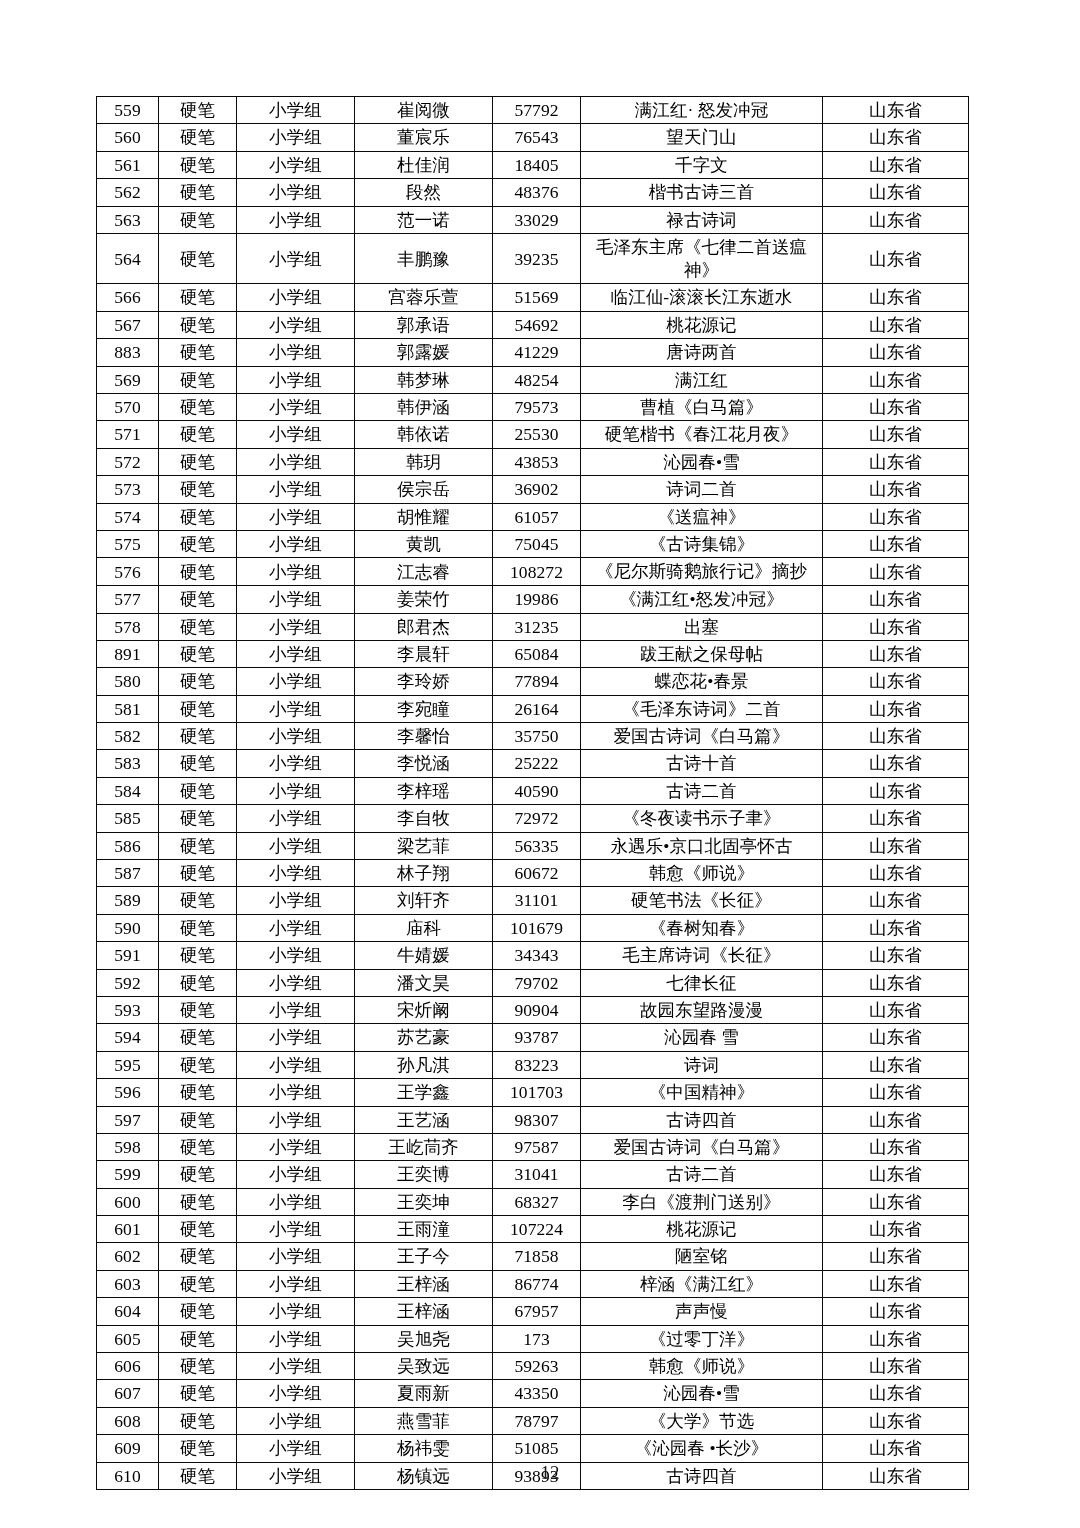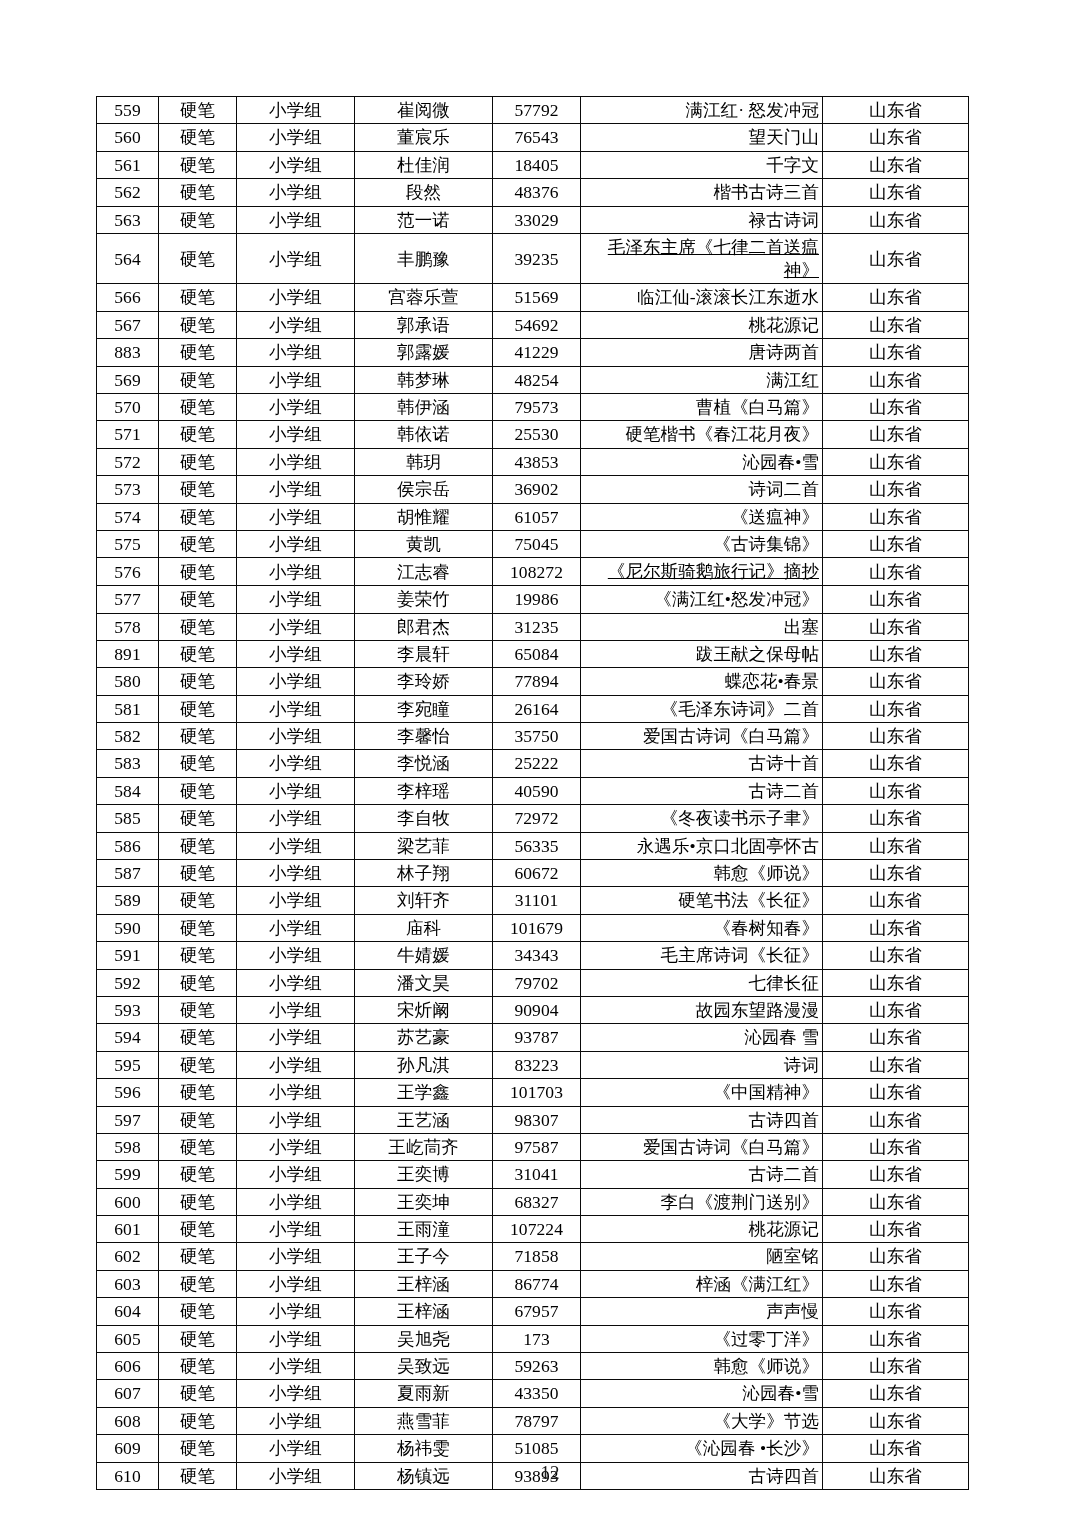--- a/index.html
+++ b/index.html
@@ -54,30 +54,29 @@
   col.c-group { width: 118px; }
   col.c-name  { width: 138px; }
   col.c-code  { width: 88px; }
   col.c-work  { width: 242px; }
   col.c-prov  { width: 146px; }
 
   td.no, td.type, td.group, td.name, td.code, td.prov {
     text-align: center;
   }
   td.work {
-    text-align: right;
+    text-align: center;
     padding-left: 5px;
     word-break: break-all;
   }
   td.tall {
     height: 56px;
   }
   td.work.tall {
     line-height: 1.3;
-    text-decoration: underline;
   }
   #page-number {
     position: absolute;
     left: 0;
     top: 1462px;
     width: 1080px;
     text-align: center;
     font-size: 19px;
     font-family: Liberation Serif, serif;
     color: #1a1a1a;

